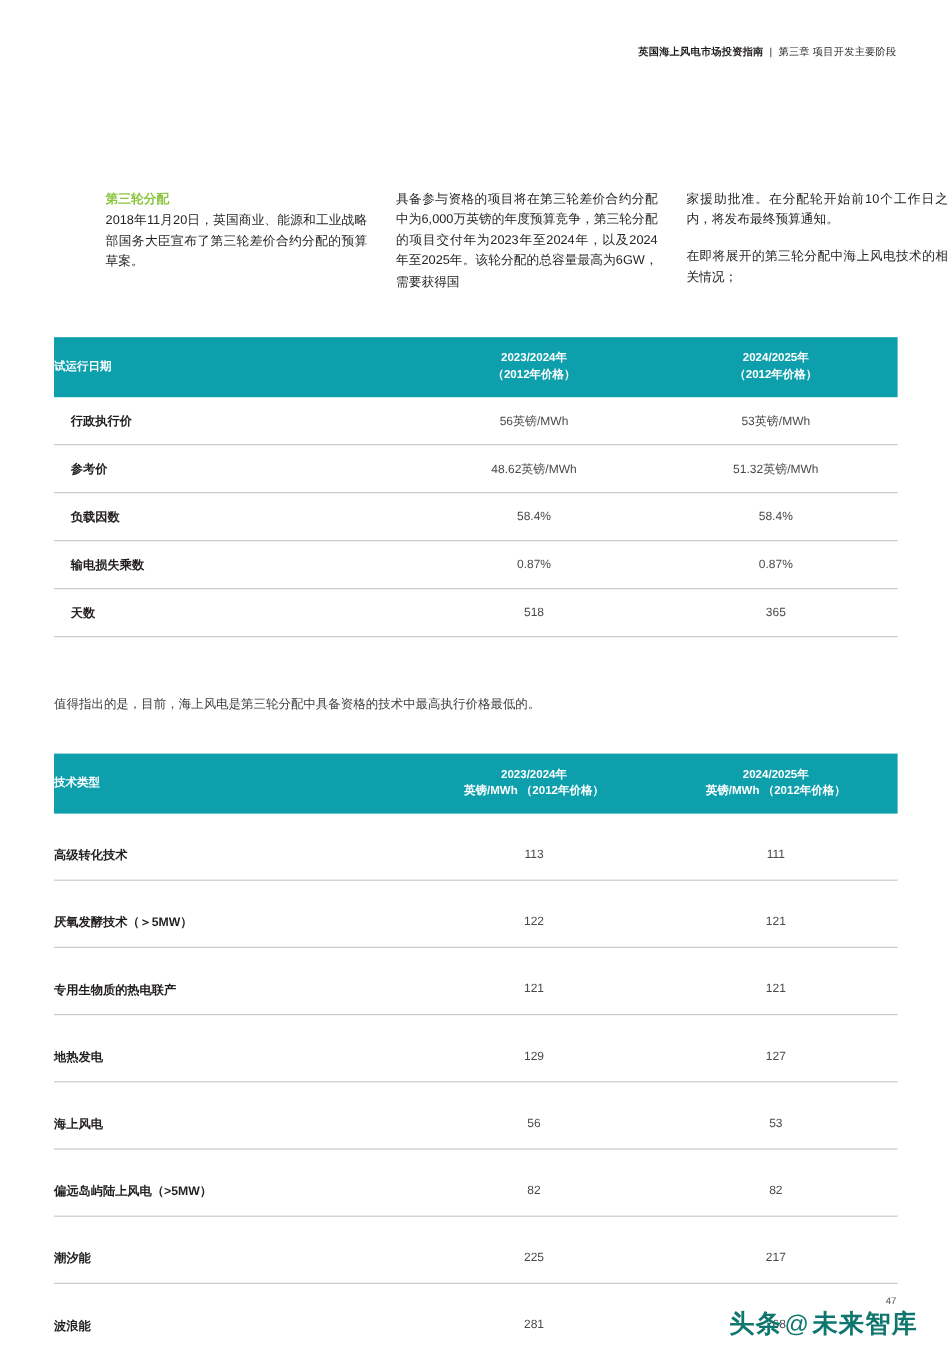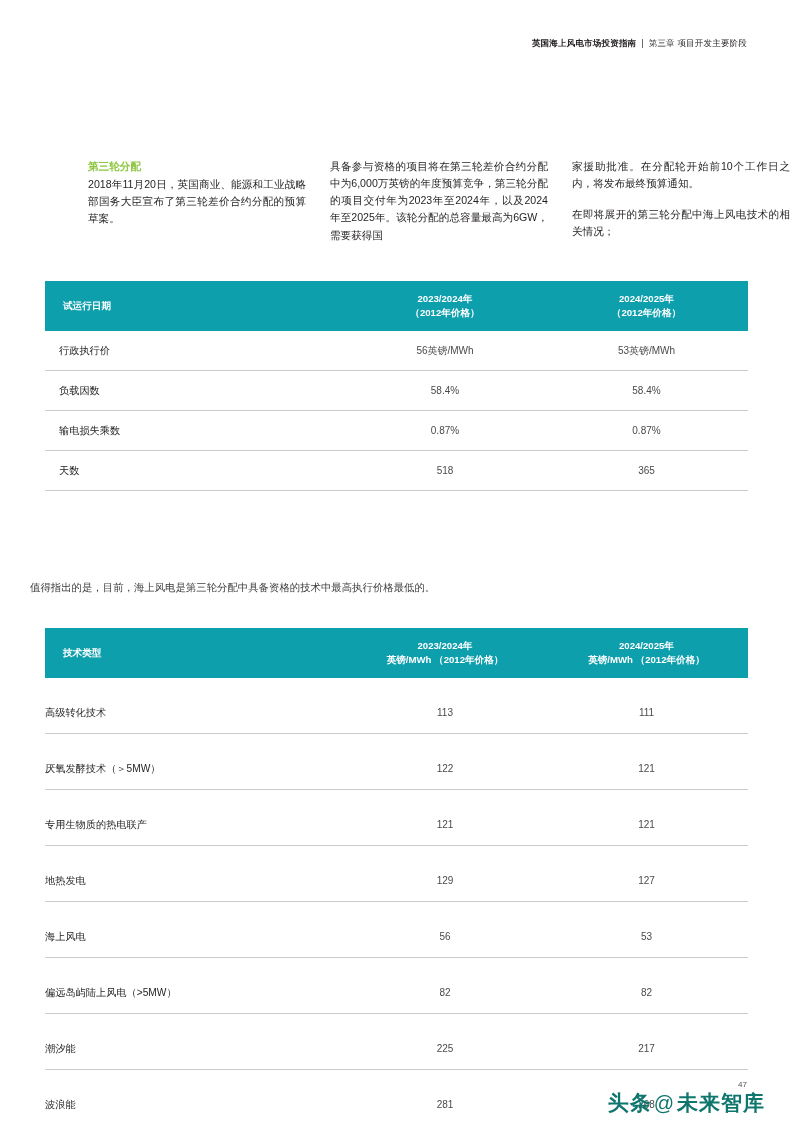--- a/index.html
+++ b/index.html
@@ -87,21 +87,21 @@
     color: #ffffff;
     font-size: 9.6px;
     font-weight: bold;
     padding: 11px 0 11px 0;
     vertical-align: top;
     line-height: 1.45;
     border: none;
   }
   .data-table thead th.c-label {
     text-align: left;
-    padding-left: 18px;
+    padding-left: 0;
     vertical-align: middle;
   }
   .data-table thead th.c-val {
     text-align: center;
   }
   .data-table thead th .sub {
     display: block;
     font-weight: bold;
   }
 
@@ -111,39 +111,39 @@
     padding: 13px 0 12px 0;
     color: #3d3d3d;
     vertical-align: middle;
   }
   .data-table tbody tr:first-child td {
     border-top: none;
   }
   .data-table tbody td.c-label {
     text-align: left;
     padding-left: 14px;
-    font-weight: normal;
+    font-weight: bold;
     color: #231f20;
     font-size: 10.2px;
   }
   .data-table tbody td.c-val {
     text-align: center;
     color: #4a4a4a;
   }
   .data-table.t2 tbody td {
     padding: 28px 0 13px 0;
   }
   .col-label { width: 300px; }
   .col-v1 { width: 200px; }
   .col-v2 { width: 203px; }
 
   
   .mid-note {
     position: absolute;
-    left: 30px;
+    left: 45px;
     top: 580px;
     width: 703px;
     font-size: 10.4px;
     color: #3d3d3d;
     line-height: 1.6;
   }
 
   
   .page-number {
     position: absolute;
@@ -209,20 +209,25 @@
       </th>
     </tr>
   </thead>
   <tbody>
     <tr>
       <td class="c-label">行政执行价</td>
       <td class="c-val">56英镑/MWh</td>
       <td class="c-val">53英镑/MWh</td>
     </tr>
     <tr>
+      <td class="c-label">参考价</td>
+      <td class="c-val">48.62英镑/MWh</td>
+      <td class="c-val">51.32英镑/MWh</td>
+    </tr>
+    <tr>
       <td class="c-label">负载因数</td>
       <td class="c-val">58.4%</td>
       <td class="c-val">58.4%</td>
     </tr>
     <tr>
       <td class="c-label">输电损失乘数</td>
       <td class="c-val">0.87%</td>
       <td class="c-val">0.87%</td>
     </tr>
     <tr>

